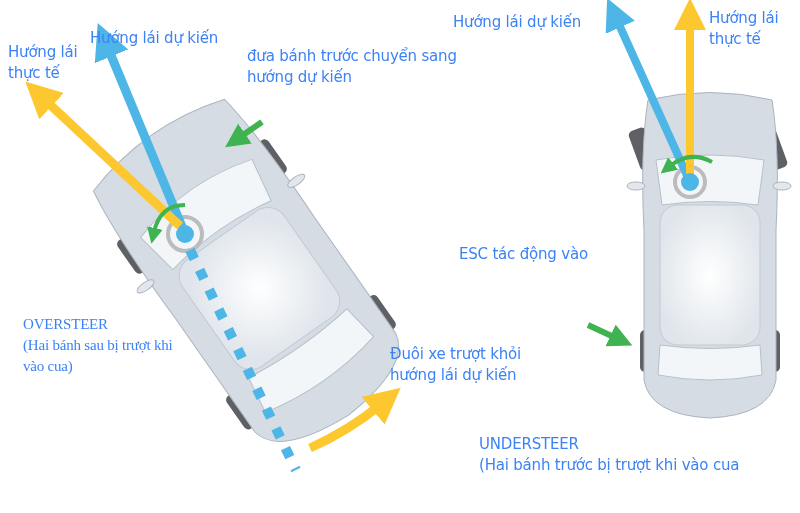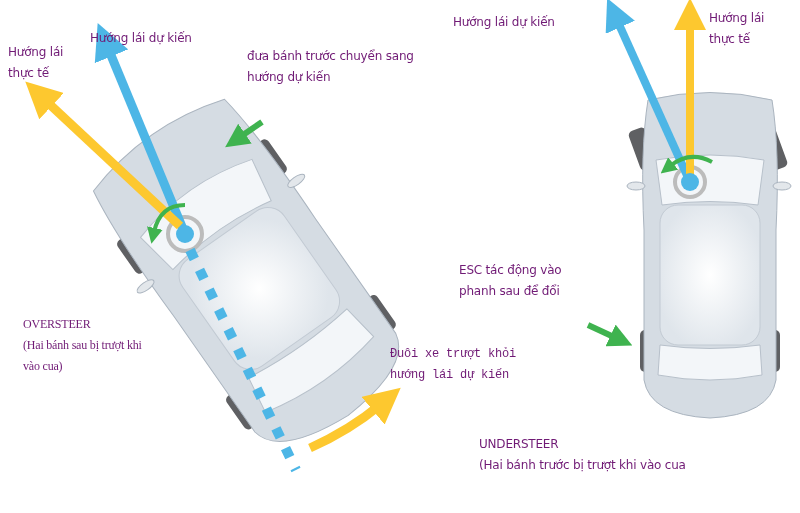--- a/index.html
+++ b/index.html
@@ -1,19 +1,19 @@
 <!DOCTYPE html>
 <html><head>
 <meta charset="utf-8">
 <style>
   html, body { margin: 0; padding: 0; background: #ffffff; }
   body { width: 800px; height: 513px; position: relative; overflow: hidden;
          font-family: "DejaVu Sans", sans-serif; color: #3a3a3a; }
   #canvas { position: absolute; left: 0; top: 0; width: 800px; height: 513px; }
-  .lbl { position: absolute; font-size: 12px; line-height: 21px; color: #701a75;
+  .lbl { position: absolute; font-size: 15px; line-height: 21px; color: #3b82f6;
          white-space: nowrap; letter-spacing: -0.2px; }
   .lbl span { display: block; }
 </style>
 </head>
 <body>
 
 <svg id="canvas" viewBox="0 0 800 513" xmlns="http://www.w3.org/2000/svg">
   <defs>
     <radialGradient id="roofGrad" cx="50%" cy="50%" r="55%">
       <stop offset="0%" stop-color="#ffffff"></stop>
@@ -94,32 +94,31 @@
 </div>
 <div class="lbl" style="left:247px;top:46px;">
   <span>đưa bánh trước chuyển sang</span>
   <span>hướng dự kiến</span>
 </div>
 <div class="lbl" style="left:23px;top:314px;font-family:Liberation Serif, serif;">
   <span>OVERSTEER</span>
   <span>(Hai bánh sau bị trượt khi</span>
   <span>vào cua)</span>
 </div>
-<div class="lbl" style="left:390px;top:344px;font-family:Liberation Mono, monospace;">
+<div class="lbl" style="left:390px;top:344px;">
   <span>Đuôi xe trượt khỏi</span>
   <span>hướng lái dự kiến</span>
 </div>
 
 <div class="lbl" style="left:453px;top:12px;">
   <span>Hướng lái dự kiến</span>
 </div>
 <div class="lbl" style="left:709px;top:8px;">
   <span>Hướng lái</span>
   <span>thực tế</span>
 </div>
-<div class="lbl" style="left:459px;top:260px;">
+<div class="lbl" style="left:459px;top:244px;text-align:right;">
   <span>ESC tác động vào</span>
-  <span>phanh sau để đổi</span>
 </div>
 <div class="lbl" style="left:479px;top:434px;">
   <span>UNDERSTEER</span>
   <span>(Hai bánh trước bị trượt khi vào cua</span>
 </div>
 
 </body></html>

